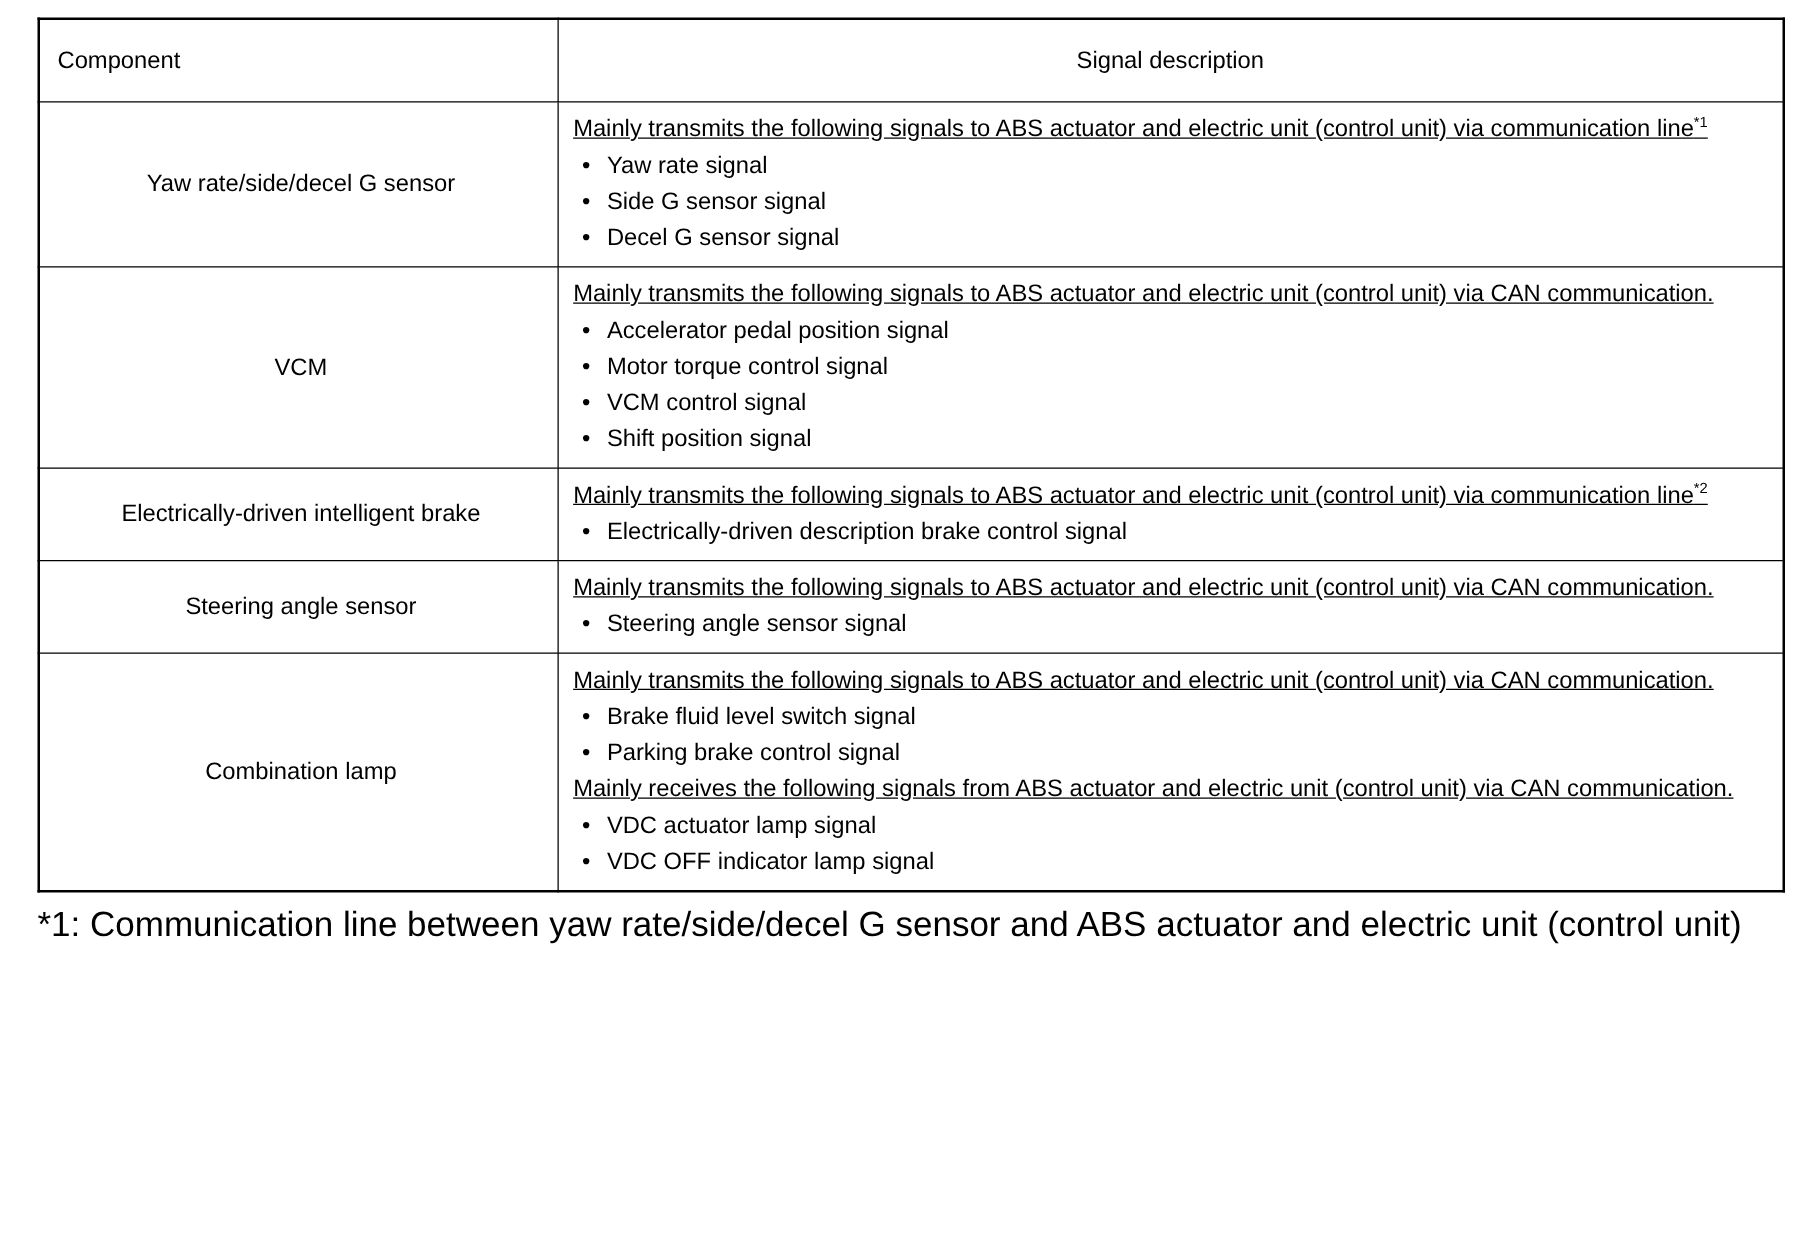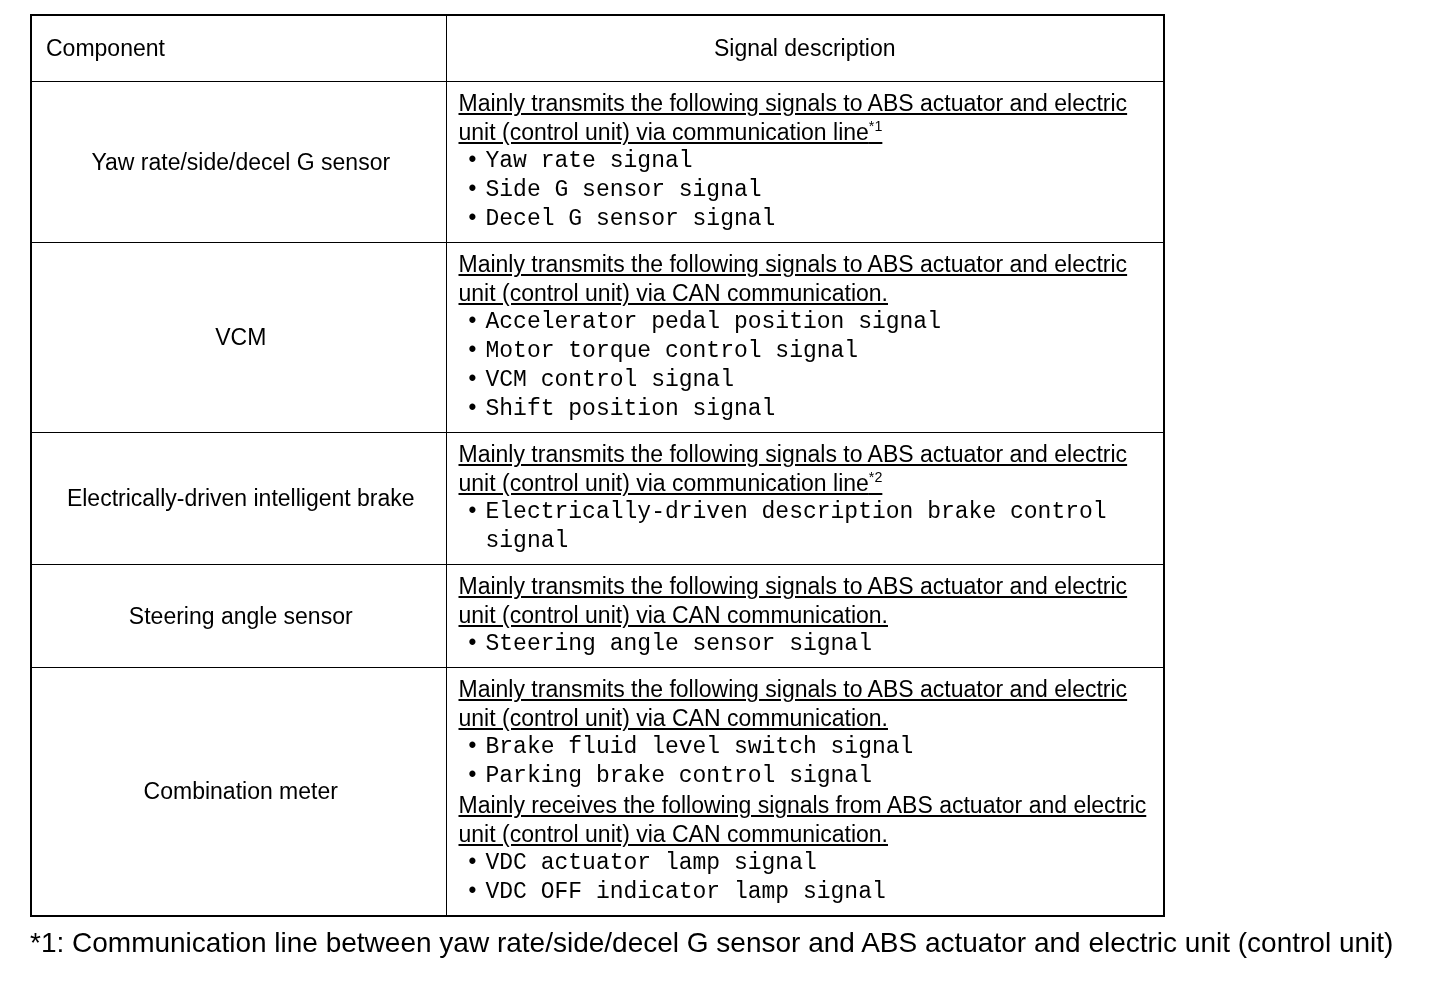--- a/index.html
+++ b/index.html
@@ -11,24 +11,24 @@
     font-family: "Liberation Sans", "DejaVu Sans", sans-serif;
   }
   .page {
     width: 1456px;
     height: 988px;
     overflow: hidden;
   }
   table.signal-table {
     border-collapse: collapse;
     table-layout: fixed;
-    width: 1135px;
+    width: 1398px;
     margin: 14px 0 0 30px;
     border: 2px solid #000000;
-    font-size: 23px;
+    font-size: 19px;
     line-height: 29px;
   }
   table.signal-table th,
   table.signal-table td {
     border: 1px solid #000000;
     vertical-align: middle;
   }
   th.comp-head {
     width: 415px;
     text-align: left;
@@ -47,21 +47,20 @@
     text-align: center;
   }
   td.desc-cell {
     padding: 7px 14px 8px 12px;
     vertical-align: middle;
   }
   .line.para { padding-left: 0; text-decoration: underline; }
   .line.bullet {
     position: relative;
     padding-left: 27px;
-    font-family: Liberation Mono, monospace;
   }
   .line.bullet::before {
     content: "\2022";
     position: absolute;
     left: 7px;
     top: 0;
   }
   sup.fn-ref {
     font-size: 0.62em;
     vertical-align: super;
@@ -115,21 +114,21 @@
           </td>
         </tr>
         <tr>
           <td class="comp-cell">Steering angle sensor</td>
           <td class="desc-cell">
             <div class="line para">Mainly transmits the following signals to ABS actuator and electric unit (control unit) via CAN communication.</div>
             <div class="line bullet">Steering angle sensor signal</div>
           </td>
         </tr>
         <tr>
-          <td class="comp-cell">Combination meter</td>
+          <td class="comp-cell">Combination lamp</td>
           <td class="desc-cell">
             <div class="line para">Mainly transmits the following signals to ABS actuator and electric unit (control unit) via CAN communication.</div>
             <div class="line bullet">Brake fluid level switch signal</div>
             <div class="line bullet">Parking brake control signal</div>
             <div class="line para">Mainly receives the following signals from ABS actuator and electric unit (control unit) via CAN communication.</div>
             <div class="line bullet">VDC actuator lamp signal</div>
             <div class="line bullet">VDC OFF indicator lamp signal</div>
           </td>
         </tr>
       </tbody>

